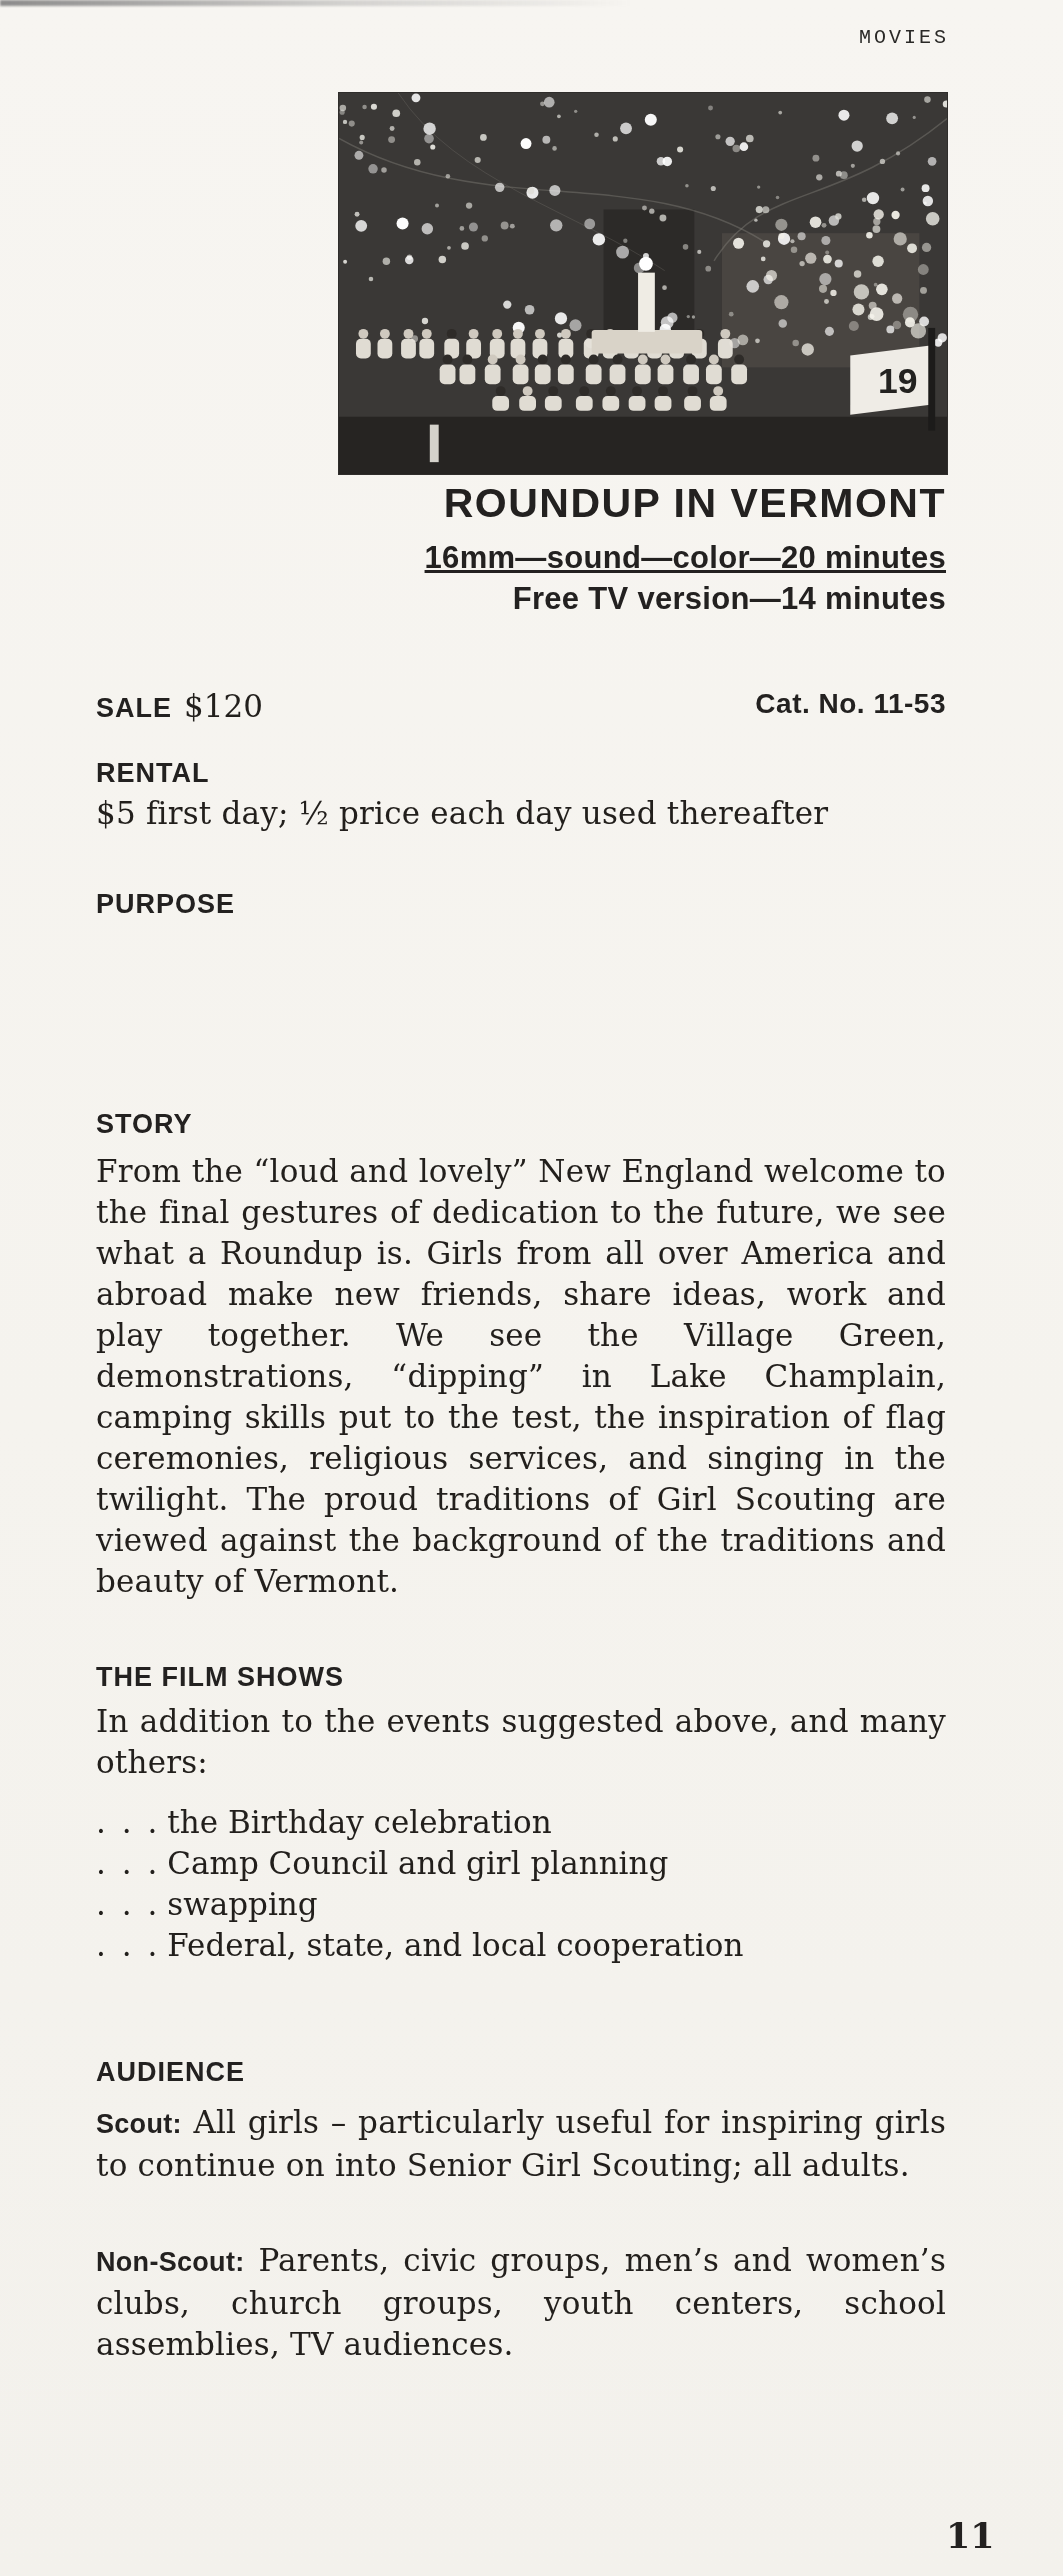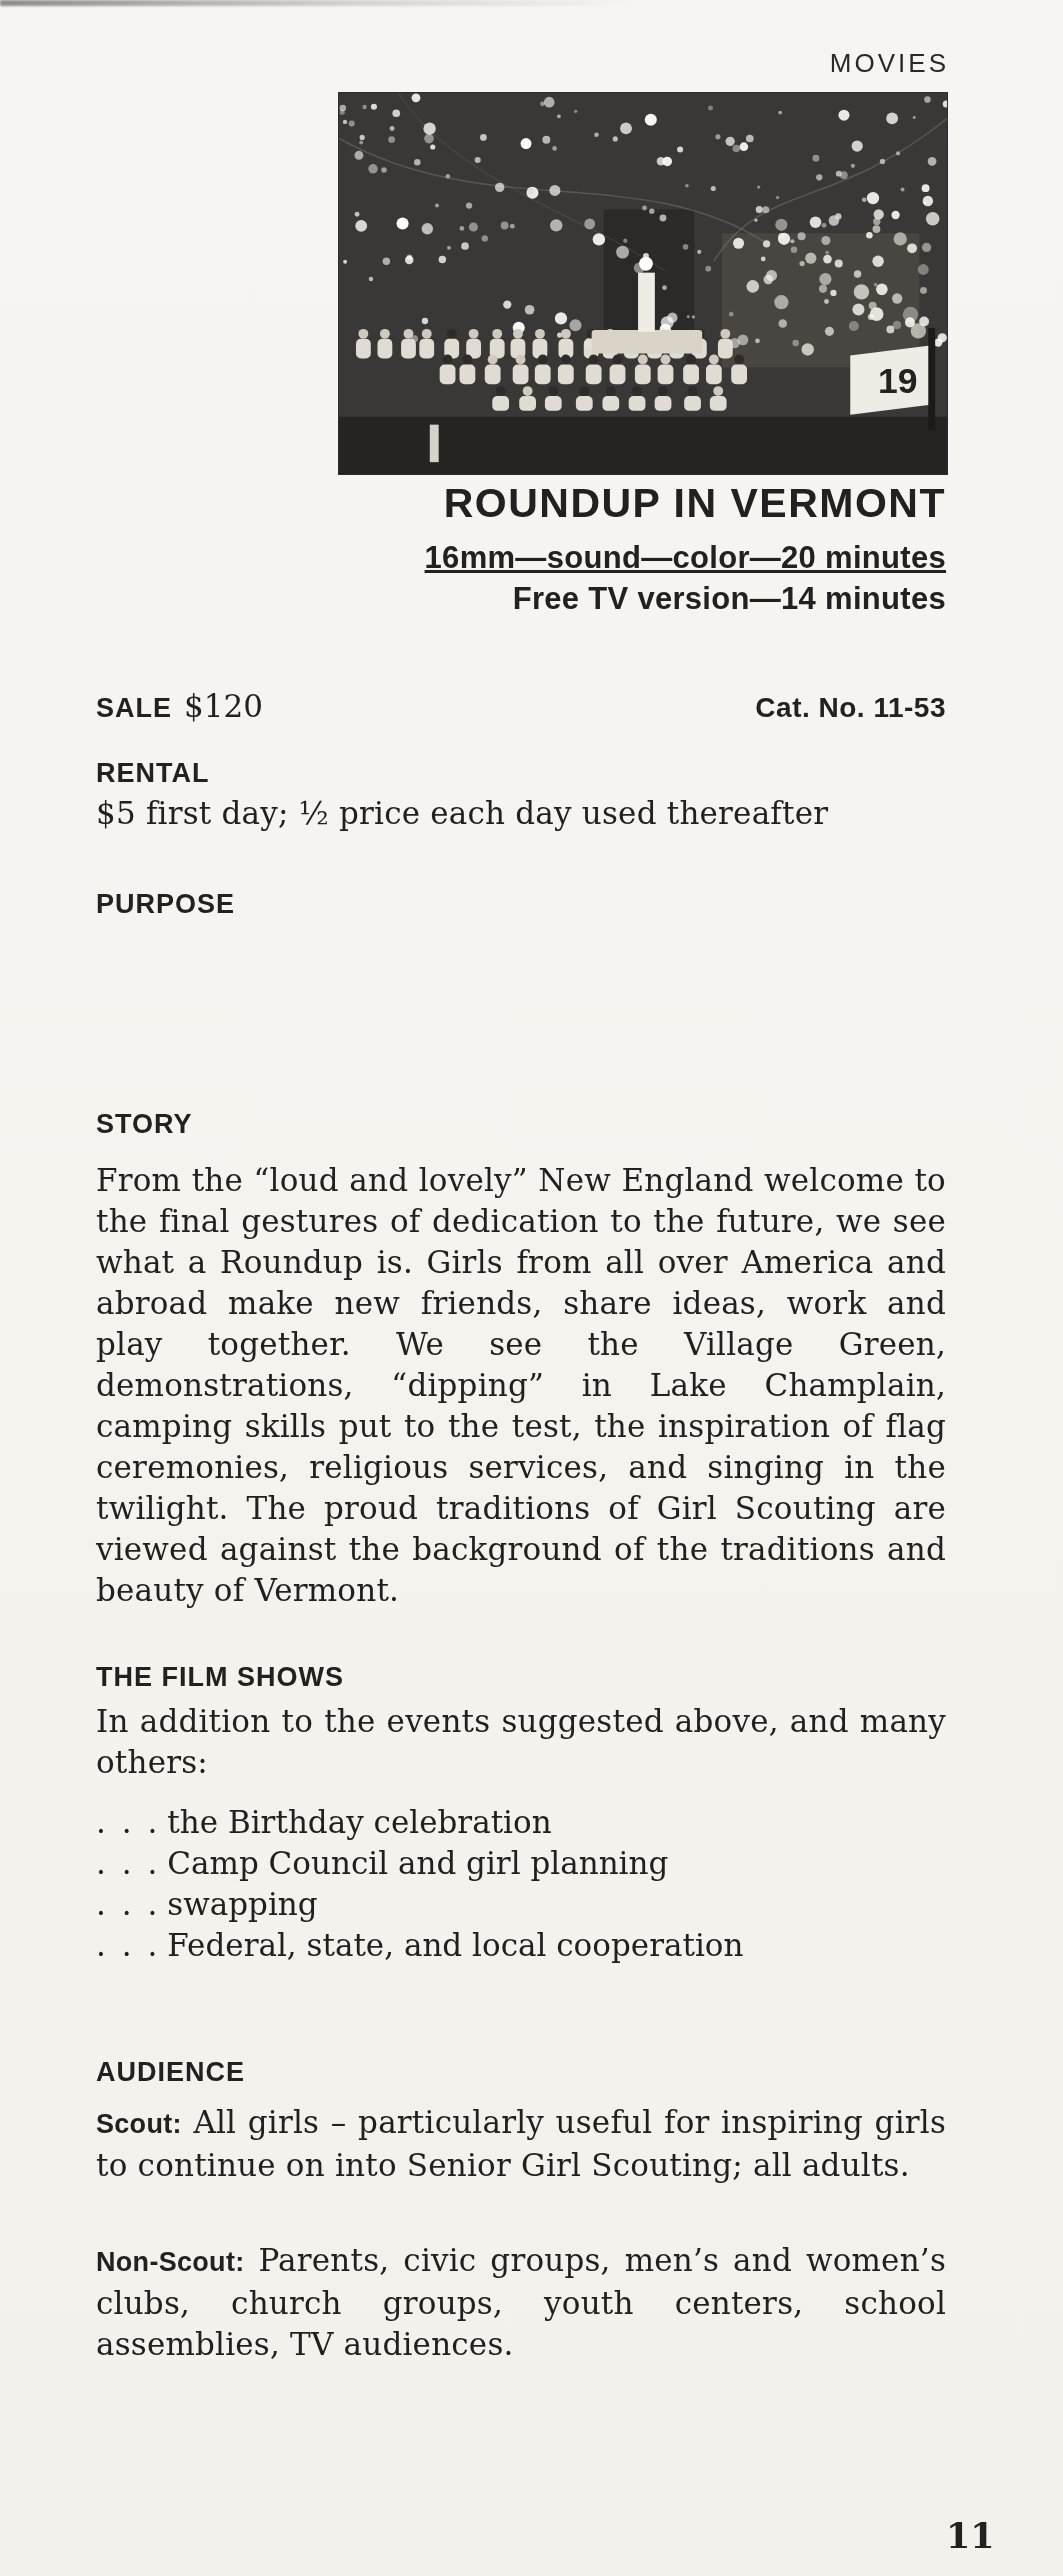--- a/index.html
+++ b/index.html
@@ -11,40 +11,40 @@
     font-family:"DejaVu Serif",serif;
     color:#221f1c;
     overflow:hidden;
   }
   .top-smudge{
     position:absolute;top:0;left:0;width:632px;height:6px;
     background:linear-gradient(90deg,rgba(70,70,72,.6),rgba(120,120,122,.28) 55%,rgba(170,170,170,0));
     filter:blur(1px);
   }
   .movies{
-    position:absolute;top:48px;right:115px;
-    font-family:Liberation Sans, sans-serif;
-    font-size:26px;letter-spacing:3px;color:#2a2927;
+    position:absolute;top:26px;right:115px;
+    font-family:Liberation Mono, monospace;
+    font-size:20px;letter-spacing:3px;color:#2a2927;
   }
   .photo{
     position:absolute;left:339px;top:93px;width:608px;height:381px;
     outline:1px solid #2f2d2b;
   }
   .photo svg{display:block;width:100%;height:100%;}
   .photo text{font-family:"Liberation Sans",sans-serif;}
   .title-block{
     position:absolute;top:481px;right:118px;text-align:right;
     font-family:"Liberation Sans",sans-serif;font-weight:bold;color:#232120;
   }
   .title-block h1{margin:0;font-size:41px;line-height:45px;letter-spacing:1.5px;}
   .spec{font-size:31px;line-height:41px;letter-spacing:0.3px;}
   .spec.first{margin-top:11px;text-decoration:underline;}
   .sale-row{
     position:absolute;left:96px;top:688px;width:850px;
-    display:flex;justify-content:space-between;align-items:flex-end;gap:16px;
+    display:flex;justify-content:space-between;align-items:flex-start;gap:16px;
   }
   .sale-label{font-family:"Liberation Sans",sans-serif;font-weight:bold;font-size:27px;letter-spacing:1px;color:#232120;}
   .sale-price{font-size:31px;margin-left:12px;}
   .cat-no{font-family:"Liberation Sans",sans-serif;font-weight:bold;font-size:28px;letter-spacing:0.5px;color:#232120;}
   .sec-head{
     position:absolute;left:96px;margin:0;
     font-family:"Liberation Sans",sans-serif;font-weight:bold;
     font-size:27px;letter-spacing:1px;color:#232120;line-height:30px;
   }
   .body-par{
@@ -58,21 +58,21 @@
     list-style:none;font-size:31px;line-height:41px;
   }
   .bullet{letter-spacing:3px;margin-right:7px;}
   .page-num{
     position:absolute;left:946px;top:2515px;
     font-size:35px;font-weight:bold;font-family:"DejaVu Serif",serif;color:#232120;
   }
   
   #h-rental{top:758px;}   #p-rental{top:793px;}
   #h-purpose{top:889px;}  #p-purpose{top:926px;}
-  #h-story{top:1109px;}   #p-story{top:1151px;margin-top:9px;}
+  #h-story{top:1109px;}   #p-story{top:1151px;}
   #h-films{top:1662px;}   #p-films-intro{top:1701px;}
   #h-audience{top:2057px;} #p-scout{top:2102px;} #p-nonscout{top:2240px;}
 </style>
 </head>
 <body>
 
 <div class="page">
 
   <div class="top-smudge"></div>
 

